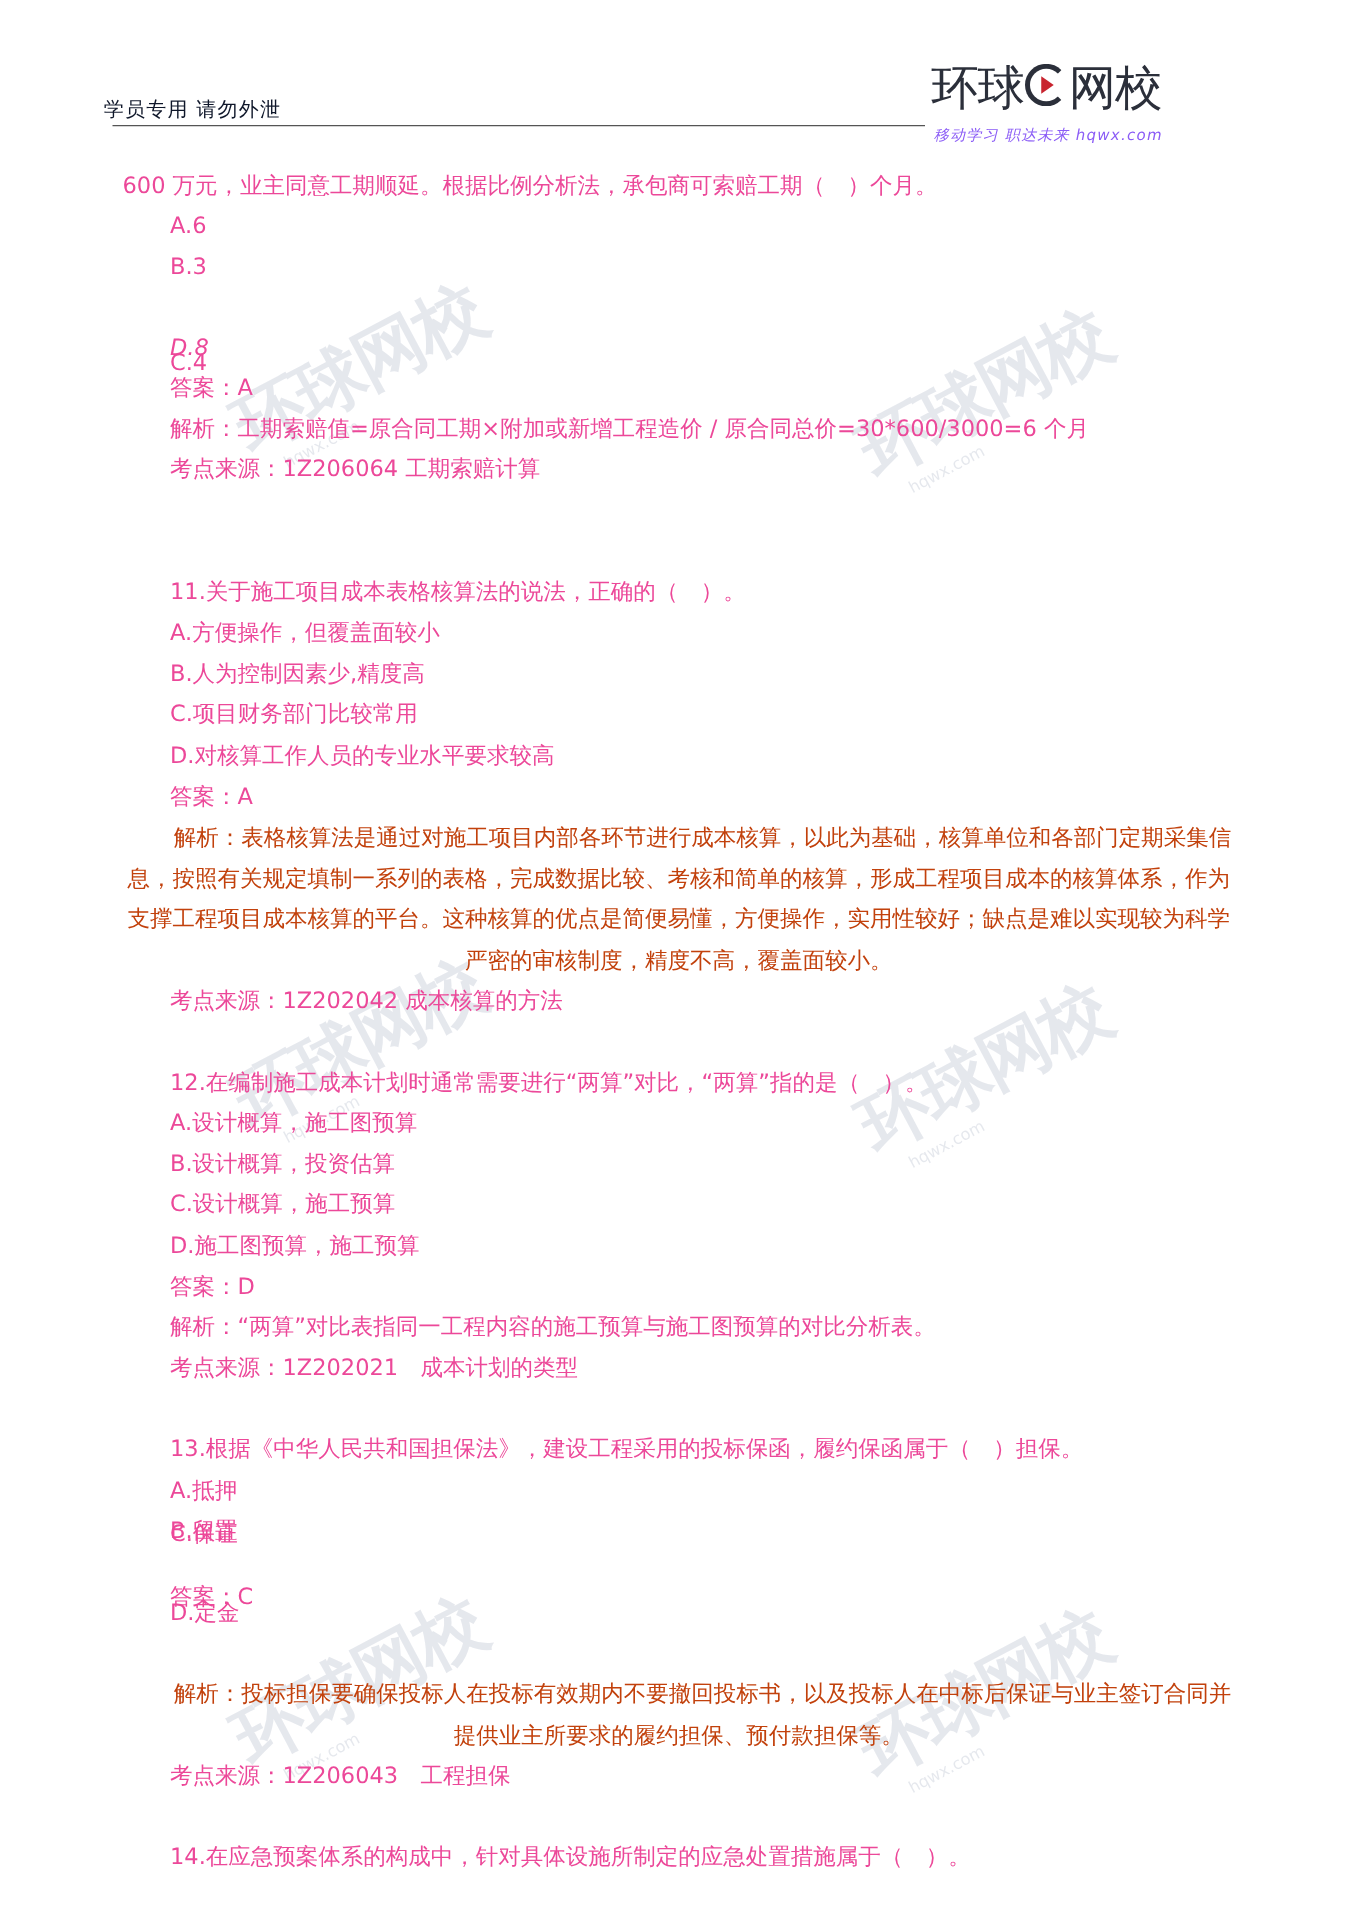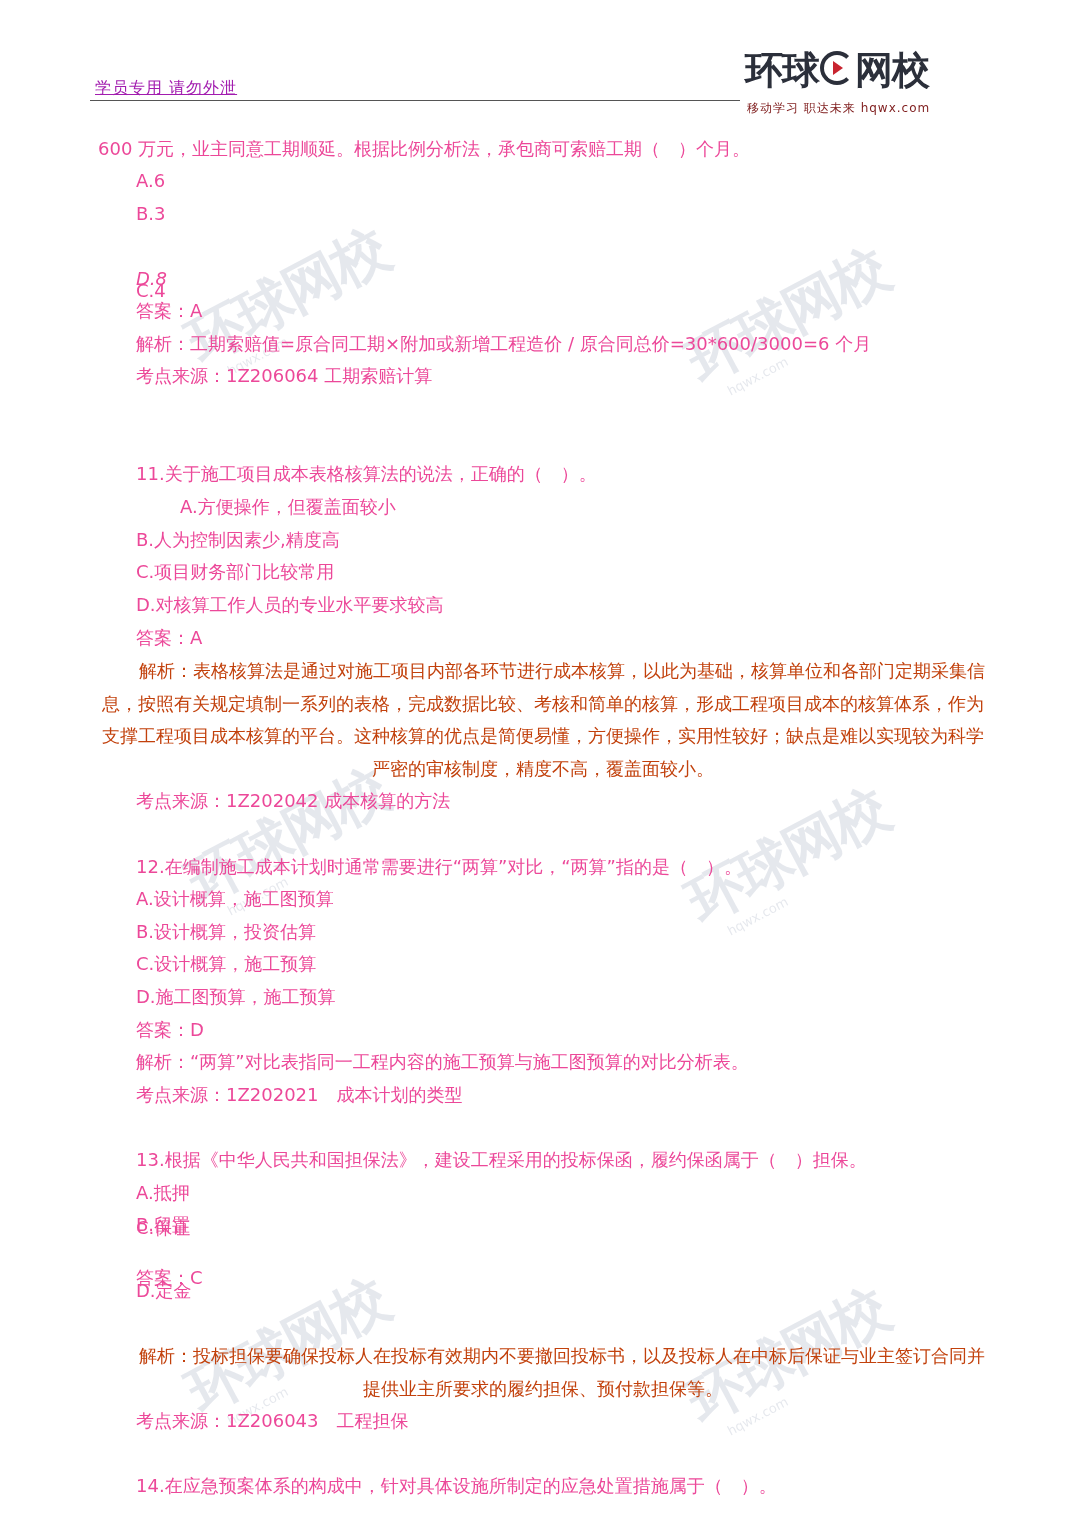--- a/index.html
+++ b/index.html
@@ -3,45 +3,44 @@
   <meta charset="utf-8">
   <style>
     html, body { margin: 0; padding: 0; background: #ffffff; }
     body {
       width: 1080px; height: 1527px; position: relative; overflow: hidden;
       font-family: "DejaVu Sans", "Liberation Sans", sans-serif;
       color: #1a1a1a;
     }
     .header { position: absolute; left: 0; top: 0; width: 1080px; height: 120px; }
     .header-note {
-      position: absolute; left: 95px; top: 78px; font-size: 16px; color: #a21caf;
+      position: absolute; left: 83px; top: 78px; font-size: 16px; color: #0f172a;
       letter-spacing: 1px;
-      text-decoration: underline;
     }
     .header-rule {
       position: absolute; left: 90px; top: 100px; width: 650px; height: 1px; background: #555;
     }
     .logo { position: absolute; left: 745px; top: 48px; width: 210px; height: 70px; }
     .logo-main {
-      position: absolute; left: 0; top: 0; font-size: 38px; font-weight: bold;
+      position: absolute; left: 0; top: 0; font-size: 38px; font-weight: normal;
       color: #2b2f3a; letter-spacing: -1px; line-height: 44px; white-space: nowrap;
     }
     .logo-main .ring {
       display: inline-block; width: 26px; height: 26px; border: 4px solid #2b2f3a;
       border-radius: 50%; position: relative; vertical-align: -2px; margin: 0 1px;
       border-right-color: transparent;
     }
     .logo-main .ring:after {
       content: ""; position: absolute; left: 9px; top: 6px; width: 0; height: 0;
       border-top: 7px solid transparent; border-bottom: 7px solid transparent;
       border-left: 10px solid #c8242f;
     }
     .logo-tag {
-      position: absolute; left: 2px; top: 52px; font-size: 12px; color: #7f1d1d;
-      white-space: nowrap; letter-spacing: 1px;
+      position: absolute; left: 2px; top: 52px; font-size: 12px; color: #8b5cf6;
+      white-space: nowrap; letter-spacing: 1px; font-style: italic;
     }
     .content { position: absolute; left: 0; top: 0; width: 1080px; }
     .line {
       position: absolute; font-size: 18px; line-height: 24px; white-space: nowrap;
       color: #ec4899;
     }
     .l0 { left: 98px; }
     .l1 { left: 136px; }
     .wrap {
       position: absolute; left: 98px; width: 890px; font-size: 18px; line-height: 32.6px;
@@ -103,21 +102,21 @@
   <div class="line l0" style="top:137px;">600 万元，业主同意工期顺延。根据比例分析法，承包商可索赔工期（　）个月。</div>
   <div class="line l1" style="top:169px;">A.6</div>
   <div class="line l1" style="top:202px;">B.3</div>
   <div class="line l1" style="top:234px;margin-top:45px;">C.4</div>
   <div class="line l1" style="top:267px;font-style:italic;">D.8</div>
   <div class="line l1" style="top:299px;">答案：A</div>
   <div class="line l1" style="top:332px;">解析：工期索赔值=原合同工期×附加或新增工程造价 / 原合同总价=30*600/3000=6 个月</div>
   <div class="line l1" style="top:364px;">考点来源：1Z206064 工期索赔计算</div>
 
   <div class="line l1" style="top:462px;">11.关于施工项目成本表格核算法的说法，正确的（　）。</div>
-  <div class="line l1" style="top:495px;margin-left:44px;">A.方便操作，但覆盖面较小</div>
+  <div class="line l1" style="top:495px;">A.方便操作，但覆盖面较小</div>
   <div class="line l1" style="top:528px;">B.人为控制因素少,精度高</div>
   <div class="line l1" style="top:560px;">C.项目财务部门比较常用</div>
   <div class="line l1" style="top:593px;">D.对核算工作人员的专业水平要求较高</div>
   <div class="line l1" style="top:626px;">答案：A</div>
   <div class="wrap" style="top:655px;">解析：表格核算法是通过对施工项目内部各环节进行成本核算，以此为基础，核算单位和各部门定期采集信息，按照有关规定填制一系列的表格，完成数据比较、考核和简单的核算，形成工程项目成本的核算体系，作为支撑工程项目成本核算的平台。这种核算的优点是简便易懂，方便操作，实用性较好；缺点是难以实现较为科学严密的审核制度，精度不高，覆盖面较小。</div>
   <div class="line l1" style="top:789px;">考点来源：1Z202042 成本核算的方法</div>
 
   <div class="line l1" style="top:855px;">12.在编制施工成本计划时通常需要进行“两算”对比，“两算”指的是（　）。</div>
   <div class="line l1" style="top:887px;">A.设计概算，施工图预算</div>
   <div class="line l1" style="top:920px;">B.设计概算，投资估算</div>

